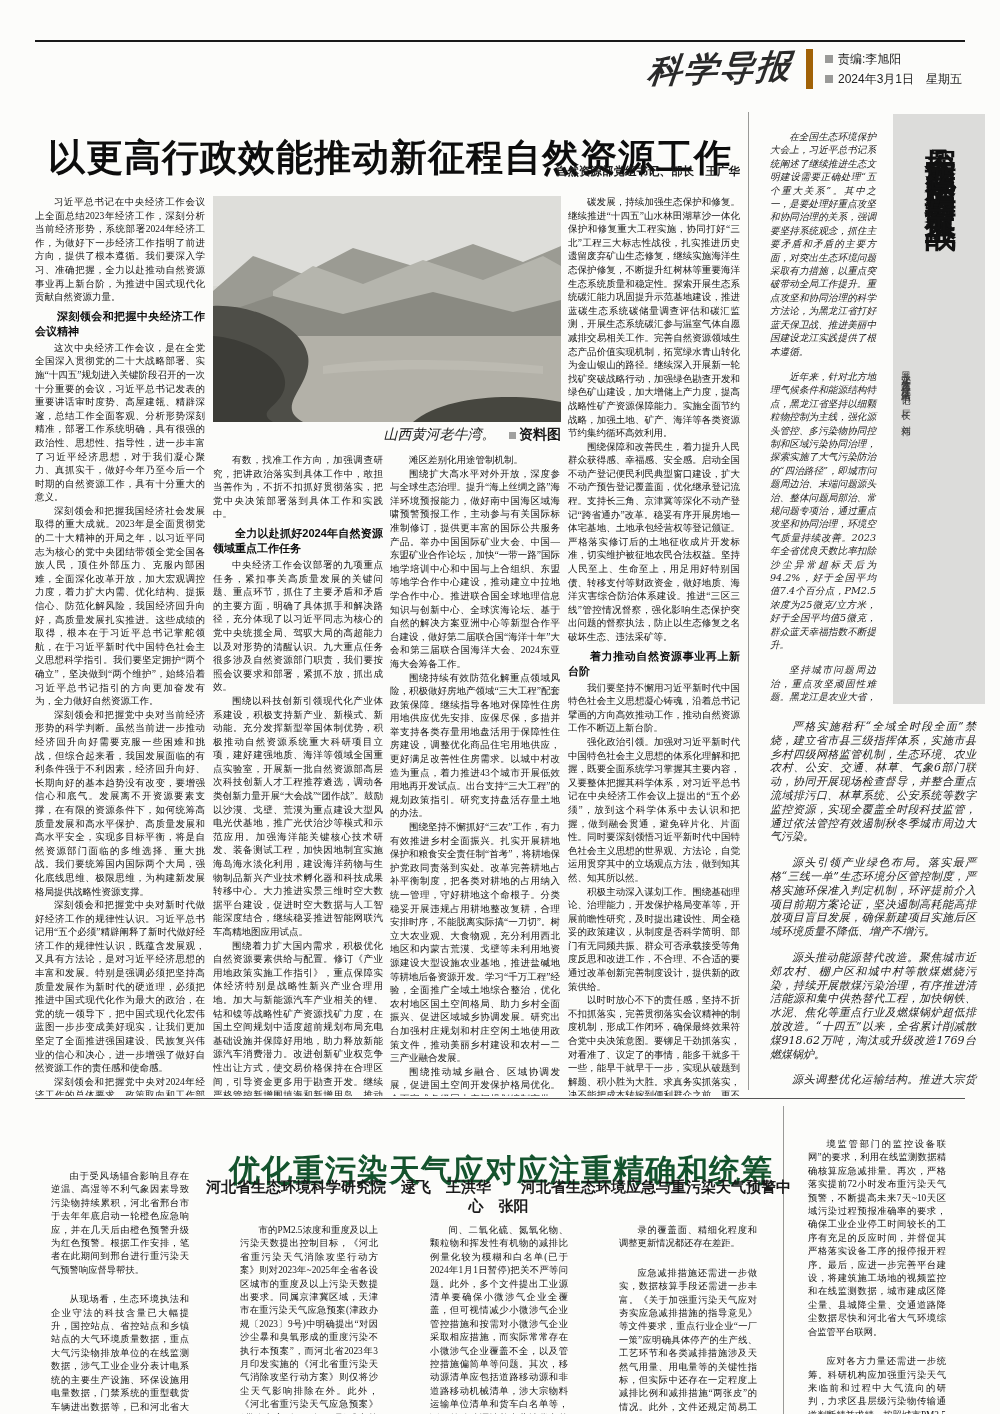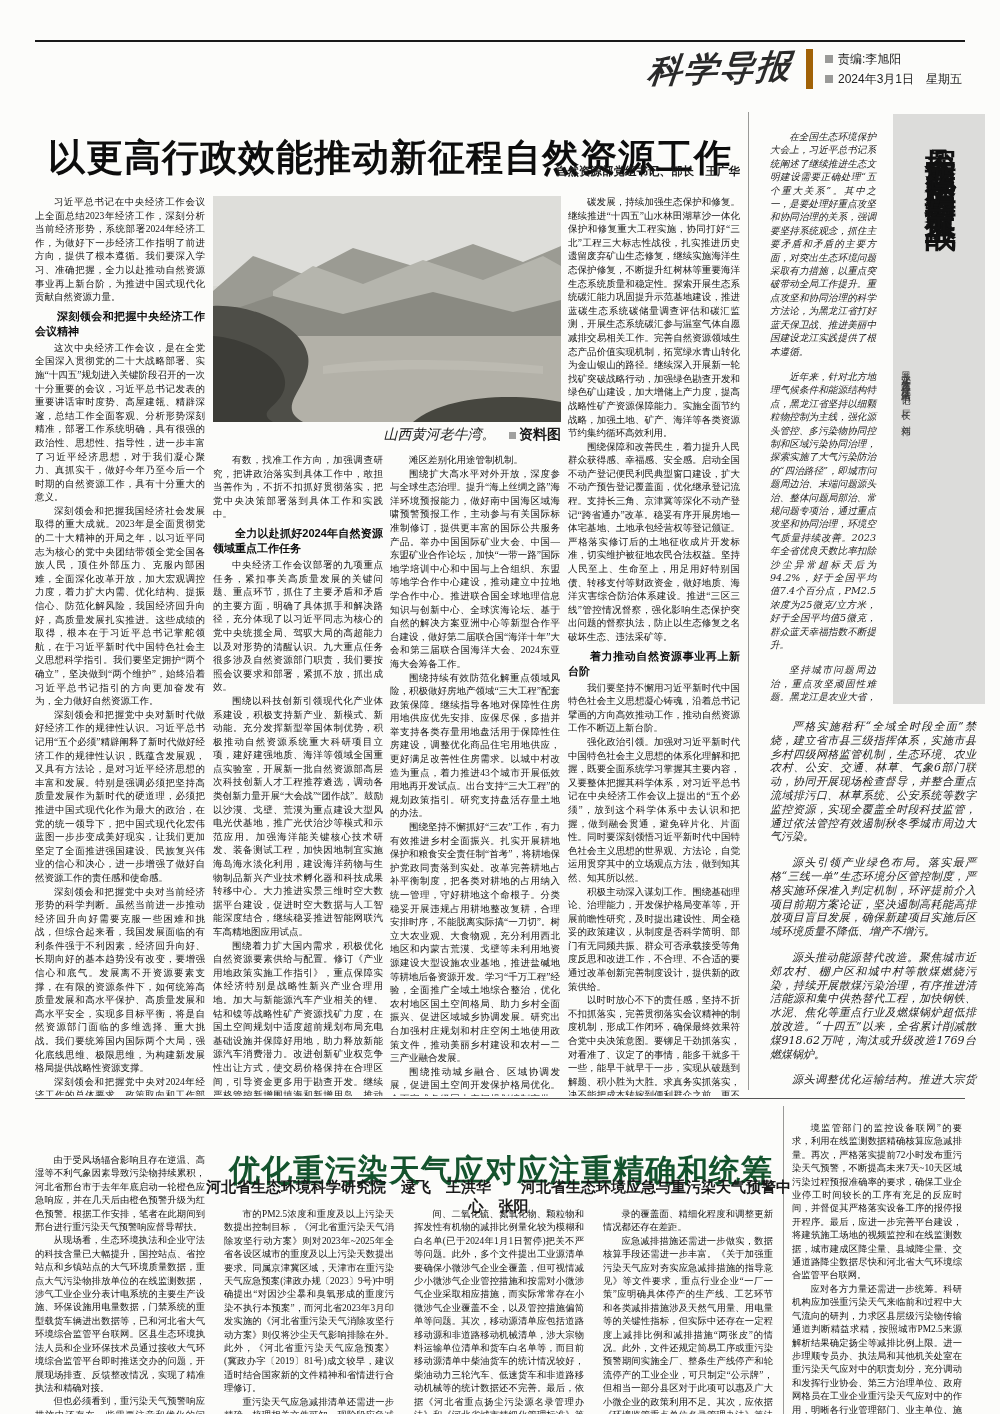--- a/index.html
+++ b/index.html
@@ -52,21 +52,21 @@
   .side-strip{position:absolute;left:893px;top:114px;width:92px;height:590px;background:#dcdcda;}
   .side-title{position:absolute;right:24px;top:10px;writing-mode:vertical-rl;font-size:31px;
               font-weight:bold;letter-spacing:4px;color:#111;
               font-family:"Liberation Sans","DejaVu Sans",sans-serif;}
   .side-byline{position:absolute;left:6px;top:250px;writing-mode:vertical-rl;font-size:9.5px;
                letter-spacing:2px;color:#333;font-family:"Liberation Sans",sans-serif;}
   
   .bottom-rule{left:35px;top:1098px;width:930px;height:1px;background:#444;}
   .bottom{position:absolute;left:35px;top:1106px;width:930px;height:308px;}
   .bcol{position:absolute;top:0;height:308px;overflow:hidden;text-align:justify;}
-  .bcol p{margin:0;text-indent:2em;font-size:9.3px;line-height:13.4px;color:#141414;}
+  .bcol p{margin:16px;text-indent:2em;font-size:9.3px;line-height:13.4px;color:#141414;}
   .b1{left:0;width:170px;padding-top:48px;height:260px;}
   .b2{left:189px;width:170px;padding-top:102px;height:206px;}
   .b3{left:379px;width:170px;padding-top:102px;height:206px;}
   .b4{left:568px;width:170px;padding-top:102px;height:206px;}
   .b5{left:757px;width:170px;padding-top:16px;height:292px;}
   .bot-rule-v{left:783px;top:1106px;height:308px;}
   .bottom-headline{position:absolute;left:189px;top:18px;width:549px;text-align:right;
                    font-size:31px;font-weight:bold;letter-spacing:1px;color:#14532d;
                    font-family:"Liberation Sans","DejaVu Sans",sans-serif;}
   .bottom-authors{position:absolute;left:169px;top:72px;width:589px;text-align:center;
@@ -90,22 +90,22 @@
 
   <h1 class="main-headline">以更高行政效能推动新征程自然资源工作</h1>
   <div class="main-byline">自然资源部党组书记、部长　王广华</div>
 
   <div class="main-body">
     <div class="ncol c1">
         <p>习近平总书记在中央经济工作会议上全面总结2023年经济工作，深刻分析当前经济形势，系统部署2024年经济工作，为做好下一步经济工作指明了前进方向，提供了根本遵循。我们要深入学习、准确把握，全力以赴推动自然资源事业再上新台阶，为推进中国式现代化贡献自然资源力量。</p>
         <p class="col-h">深刻领会和把握中央经济工作会议精神</p>
         <p>这次中央经济工作会议，是在全党全国深入贯彻党的二十大战略部署、实施“十四五”规划进入关键阶段召开的一次十分重要的会议，习近平总书记发表的重要讲话审时度势、高屋建瓴、精辟深邃，总结工作全面客观、分析形势深刻精准，部署工作系统明确，具有很强的政治性、思想性、指导性，进一步丰富了习近平经济思想，对于我们凝心聚力、真抓实干，做好今年乃至今后一个时期的自然资源工作，具有十分重大的意义。</p>
         <p>深刻领会和把握我国经济社会发展取得的重大成就。2023年是全面贯彻党的二十大精神的开局之年，以习近平同志为核心的党中央团结带领全党全国各族人民，顶住外部压力、克服内部困难，全面深化改革开放，加大宏观调控力度，着力扩大内需、优化结构、提振信心、防范化解风险，我国经济回升向好，高质量发展扎实推进。这些成绩的取得，根本在于习近平总书记掌舵领航，在于习近平新时代中国特色社会主义思想科学指引。我们要坚定拥护“两个确立”，坚决做到“两个维护”，始终沿着习近平总书记指引的方向更加奋发有为，全力做好自然资源工作。</p>
+        <p>深刻领会和把握党中央对当前经济形势的科学判断。虽然当前进一步推动经济回升向好需要克服一些困难和挑战，但综合起来看，我国发展面临的有利条件强于不利因素，经济回升向好、长期向好的基本趋势没有改变，要增强信心和底气。发展离不开资源要素支撑，在有限的资源条件下，如何统筹高质量发展和高水平保护、高质量发展和高水平安全，实现多目标平衡，将是自然资源部门面临的多维选择、重大挑战。我们要统筹国内国际两个大局，强化底线思维、极限思维，为构建新发展格局提供战略性资源支撑。</p>
         <p>深刻领会和把握党中央对新时代做好经济工作的规律性认识。习近平总书记用“五个必须”精辟阐释了新时代做好经济工作的规律性认识，既蕴含发展观，又具有方法论，是对习近平经济思想的丰富和发展。特别是强调必须把坚持高质量发展作为新时代的硬道理，必须把推进中国式现代化作为最大的政治，在党的统一领导下，把中国式现代化宏伟蓝图一步步变成美好现实，让我们更加坚定了全面推进强国建设、民族复兴伟业的信心和决心，进一步增强了做好自然资源工作的责任感和使命感。</p>
-        <p>深刻领会和把握党中央对当前经济形势的科学判断。虽然当前进一步推动经济回升向好需要克服一些困难和挑战，但综合起来看，我国发展面临的有利条件强于不利因素，经济回升向好、长期向好的基本趋势没有改变，要增强信心和底气。发展离不开资源要素支撑，在有限的资源条件下，如何统筹高质量发展和高水平保护、高质量发展和高水平安全，实现多目标平衡，将是自然资源部门面临的多维选择、重大挑战。我们要统筹国内国际两个大局，强化底线思维、极限思维，为构建新发展格局提供战略性资源支撑。</p>
         <p>深刻领会和把握党中央对2024年经济工作的总体要求、政策取向和工作部署。中央经济工作会议明确了2024年经济工作的总体要求和政策取向，系统部署了九大重点任务，强调要坚持稳中求进、以进促稳、先立后破，多出有利于稳预期、稳增长、稳就业的政策，在转方式、调结构、提质量、增效益上积极进取，不断巩固稳中向好的基础。我们要深刻把握“稳”与“进”、“立”与“破”的辩证关系，坚持先立后破、不立不破，加强自然资源要素保障政策与财税、金融、投资、环保、科技等各类政策的协同联动，优化实施方式，形成叠加放大效应，巩固经济回升向好态势。</p>
       </div>
     <div class="ncol c2">
         <p>有数，找准工作方向，加强调查研究，把讲政治落实到具体工作中，敢担当善作为，不折不扣抓好贯彻落实，把党中央决策部署落到具体工作和实践中。</p>
         <p class="col-h">全力以赴抓好2024年自然资源领域重点工作任务</p>
         <p>中央经济工作会议部署的九项重点任务，紧扣事关高质量发展的关键问题、重点环节，抓住了主要矛盾和矛盾的主要方面，明确了具体抓手和解决路径，充分体现了以习近平同志为核心的党中央统揽全局、驾驭大局的高超能力以及对形势的清醒认识。九大重点任务很多涉及自然资源部门职责，我们要按照会议要求和部署，紧抓不放，抓出成效。</p>
         <p>围绕以科技创新引领现代化产业体系建设，积极支持新产业、新模式、新动能。充分发挥新型举国体制优势，积极推动自然资源系统重大科研项目立项，建好建强地质、海洋等领域全国重点实验室，开展新一批自然资源部高层次科技创新人才工程推荐遴选，调动各类创新力量开展“大会战”“团作战”。鼓励以沙漠、戈壁、荒漠为重点建设大型风电光伏基地，推广光伏治沙等模式和示范应用。加强海洋能关键核心技术研发、装备测试工程，加快因地制宜实施海岛海水淡化利用，建设海洋药物与生物制品新兴产业技术孵化器和科技成果转移中心。大力推进实景三维时空大数据平台建设，促进时空大数据与人工智能深度结合，继续稳妥推进智能网联汽车高精地图应用试点。</p>
         <p>围绕着力扩大国内需求，积极优化自然资源要素供给与配置。修订《产业用地政策实施工作指引》，重点保障实体经济特别是战略性新兴产业合理用地。加大与新能源汽车产业相关的锂、钴和镍等战略性矿产资源找矿力度，在国土空间规划中适度超前规划布局充电基础设施并保障好用地，助力释放新能源汽车消费潜力。改进创新矿业权竞争性出让方式，使交易价格保持在合理区间，引导资金更多用于勘查开发。继续严格管控新增围填海和新增用岛，推动围填海和无居民海岛历史遗留问题加快处置，引导具备条件的投资项目在“未批已填”类围填海历史遗留问题区域有序落地。着力增强测绘地理信息数据服务能力，有序支持大数据、人工智能、物联网、智能感知等新兴行业发展。</p>
       </div>
     <div class="ncol c3">

